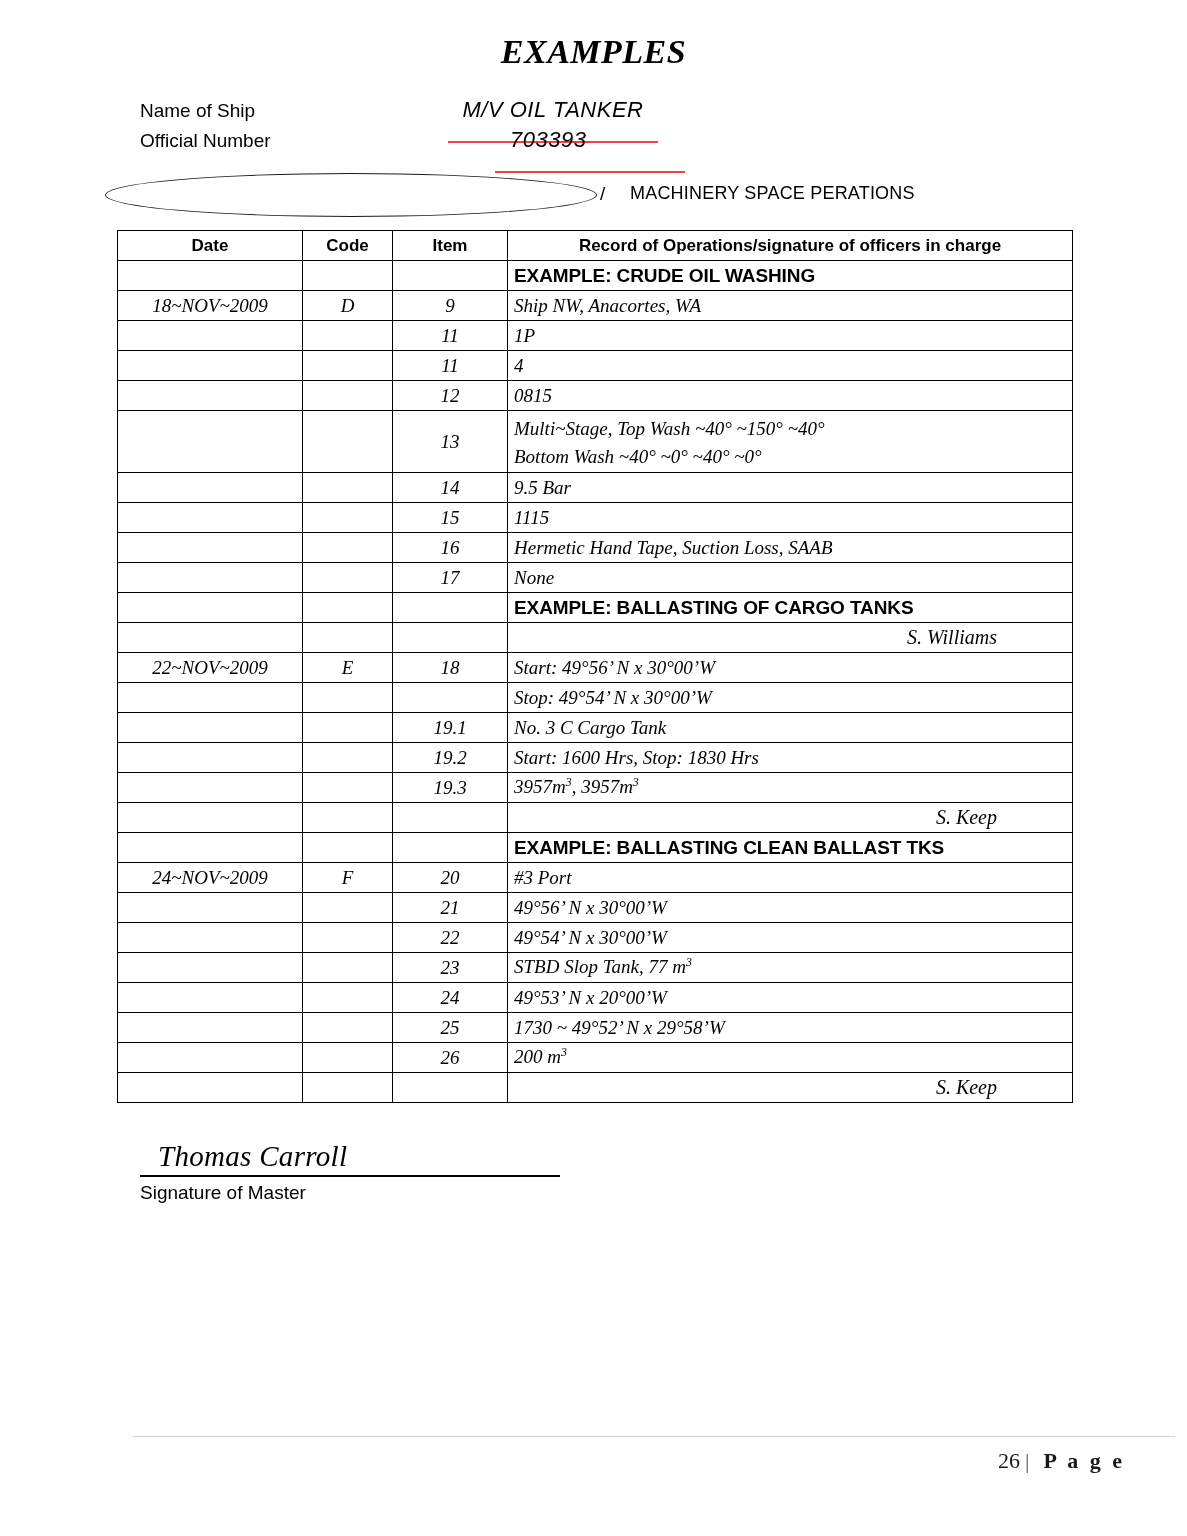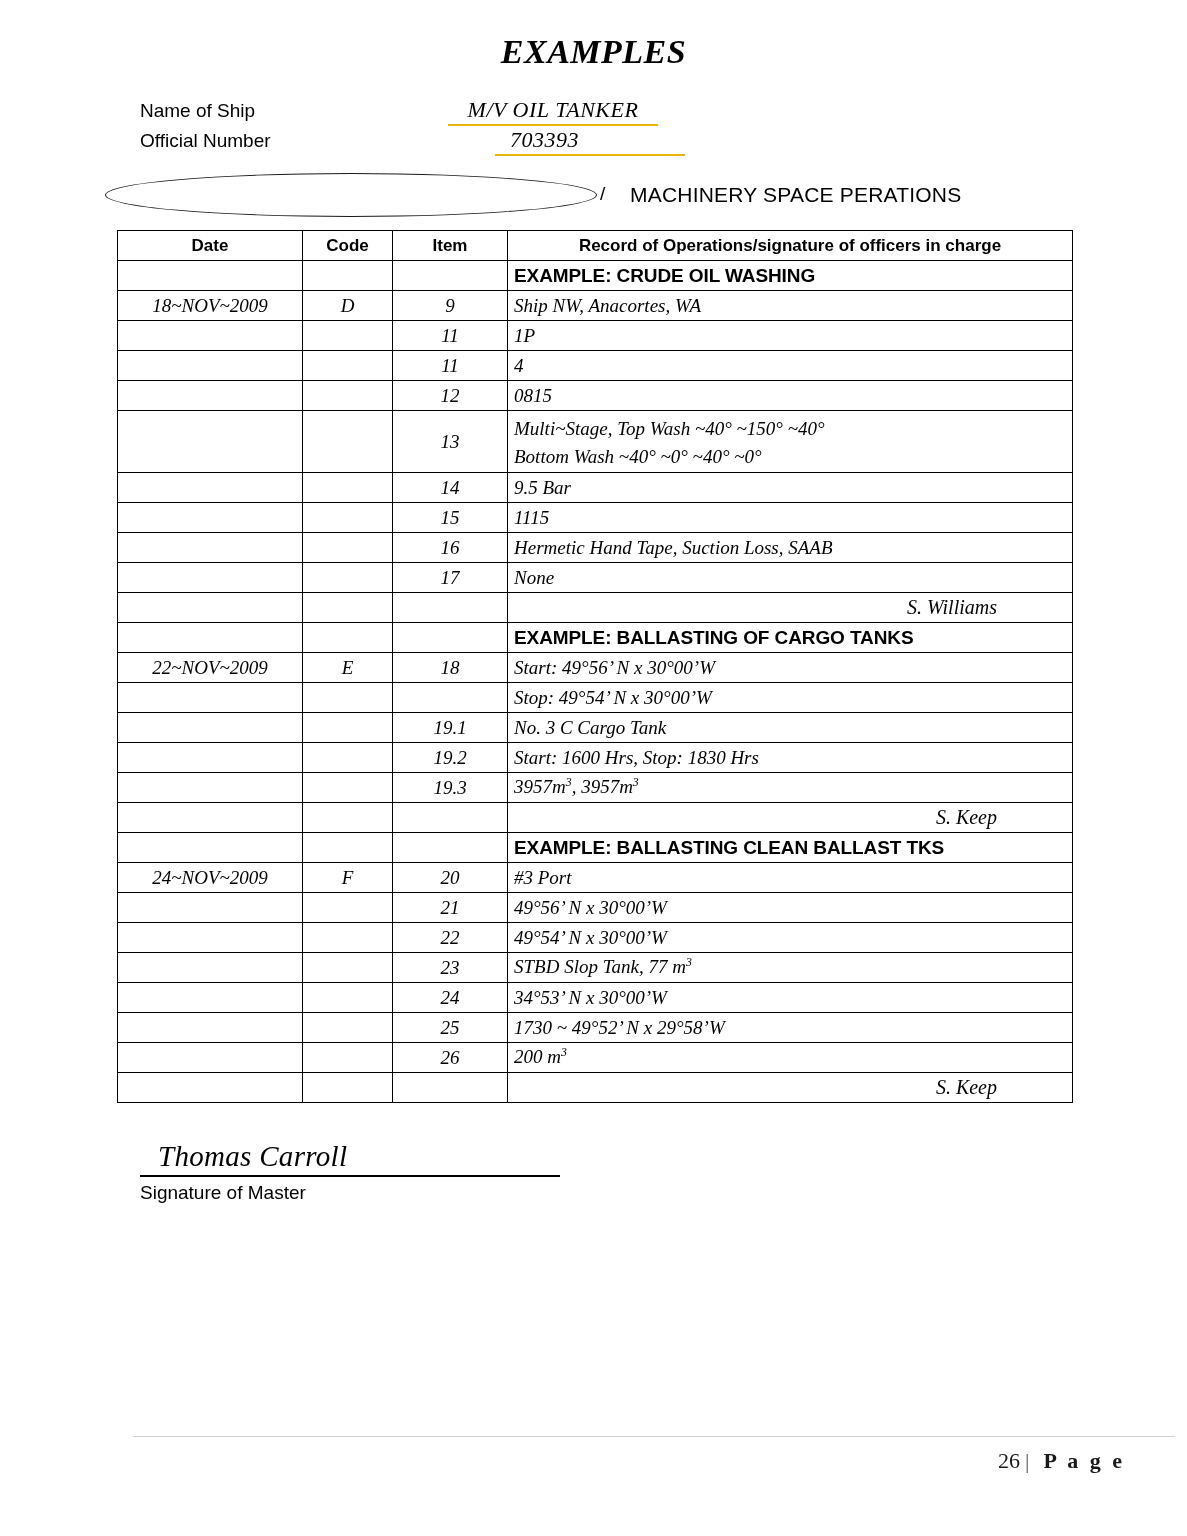--- a/index.html
+++ b/index.html
@@ -44,26 +44,26 @@
   .info-label {
     position: absolute;
     left: 0;
     top: 0;
     font-size: 19px;
     font-family: "Liberation Sans", sans-serif;
   }
   .info-value {
     position: absolute;
     top: -3px;
-    font-family: Liberation Serif, serif;
+    font-family: Liberation Sans, sans-serif;
     font-style: italic;
     font-size: 22px;
     letter-spacing: 0.5px;
-    border-bottom: 2px solid #eab308;
-    padding-bottom: 1px;
+    border-bottom: 2px solid #ef4444;
+    padding-bottom: 18px;
     text-align: center;
   }
   .info-value.ship-name {
     left: 308px;
     width: 210px;
   }
   .info-value.official-number {
     left: 355px;
     width: 190px;
     text-align: left;
@@ -103,21 +103,21 @@
   .ops-slash {
     position: absolute;
     left: 495px;
     top: 10px;
     font-size: 19px;
   }
   .ops-right {
     position: absolute;
     left: 525px;
     top: 10px;
-    font-size: 21px;
+    font-size: 18px;
     letter-spacing: 0.2px;
   }
 
   
   .log-table {
     position: absolute;
     top: 230px;
     left: 117px;
     width: 955px;
     border-collapse: collapse;
@@ -313,27 +313,27 @@
       <tr>
         <td class="cell-date"></td>
         <td class="cell-code"></td>
         <td class="cell-item">17</td>
         <td class="cell-record">None</td>
       </tr>
       <tr>
         <td class="cell-date"></td>
         <td class="cell-code"></td>
         <td class="cell-item"></td>
+        <td class="cell-record example-heading">EXAMPLE: BALLASTING OF CARGO TANKS</td>
+      </tr>
+      <tr>
+        <td class="cell-date"></td>
+        <td class="cell-code"></td>
+        <td class="cell-item"></td>
         <td class="cell-record signature">S. Williams</td>
-      </tr>
-      <tr>
-        <td class="cell-date"></td>
-        <td class="cell-code"></td>
-        <td class="cell-item"></td>
-        <td class="cell-record example-heading">EXAMPLE: BALLASTING OF CARGO TANKS</td>
       </tr>
       <tr>
         <td class="cell-date">22~NOV~2009</td>
         <td class="cell-code">E</td>
         <td class="cell-item">18</td>
         <td class="cell-record">Start: 49°56’ N x 30°00’W</td>
       </tr>
       <tr>
         <td class="cell-date"></td>
         <td class="cell-code"></td>
@@ -391,21 +391,21 @@
       <tr>
         <td class="cell-date"></td>
         <td class="cell-code"></td>
         <td class="cell-item">23</td>
         <td class="cell-record">STBD Slop Tank, 77 m<sup>3</sup></td>
       </tr>
       <tr>
         <td class="cell-date"></td>
         <td class="cell-code"></td>
         <td class="cell-item">24</td>
-        <td class="cell-record">34°53’ N x 30°00’W</td>
+        <td class="cell-record">49°53’ N x 20°00’W</td>
       </tr>
       <tr>
         <td class="cell-date"></td>
         <td class="cell-code"></td>
         <td class="cell-item">25</td>
         <td class="cell-record">1730 ~ 49°52’ N x 29°58’W</td>
       </tr>
       <tr>
         <td class="cell-date"></td>
         <td class="cell-code"></td>

